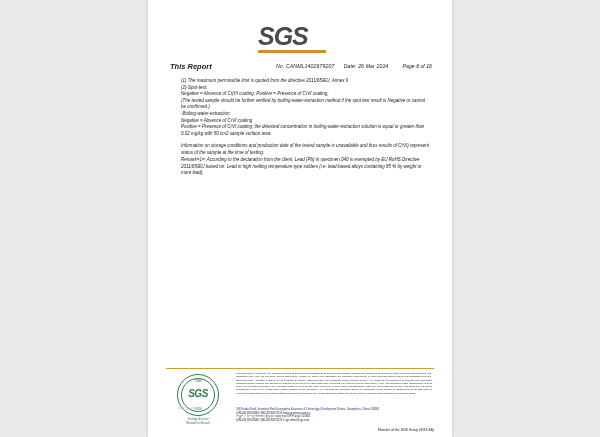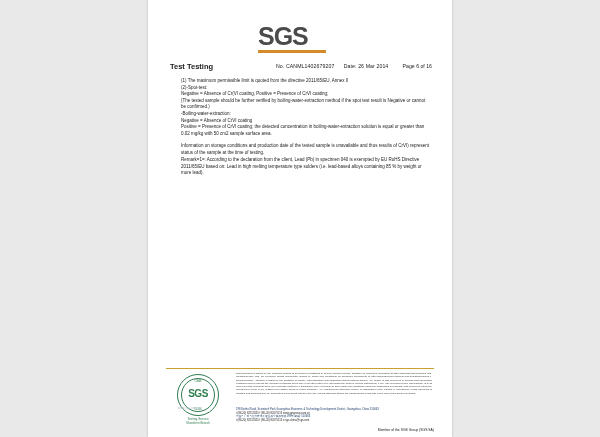--- a/index.html
+++ b/index.html
@@ -9,20 +9,21 @@
     width: 600px;
     height: 437px;
     overflow: hidden;
     font-family: "Liberation Sans", sans-serif;
   }
   .page-wrap {
     position: relative;
     width: 600px;
     height: 437px;
     background: #e9e9e9;
+    font-style: italic;
   }
   .page {
     position: absolute;
     left: 148px;
     top: 0px;
     width: 304px;
     height: 437px;
     background: #ffffff;
     box-shadow: 0 0 2px rgba(0,0,0,0.25);
     overflow: hidden;
@@ -220,21 +221,21 @@
 <body>
 
 <div class="page-wrap">
   <div class="page">
 
     <div class="sgs-logo">
       <div class="txt">SGS</div>
       <div class="bar"></div>
     </div>
 
-    <div class="report-title">Test Testing</div>
+    <div class="report-title">This Report</div>
     <div class="report-meta">
       <span>No. CANML1402679207</span>
       &nbsp;&nbsp;&nbsp;&nbsp;
       <span>Date: 26 Mar 2014</span>
     </div>
     <div class="report-page">Page 6 of 16</div>
 
     <div class="body-block">
       <p>(1) The maximum permissible limit is quoted from the directive 2011/65/EU, Annex II</p>
       <p>(2)-Spot-test:</p>

